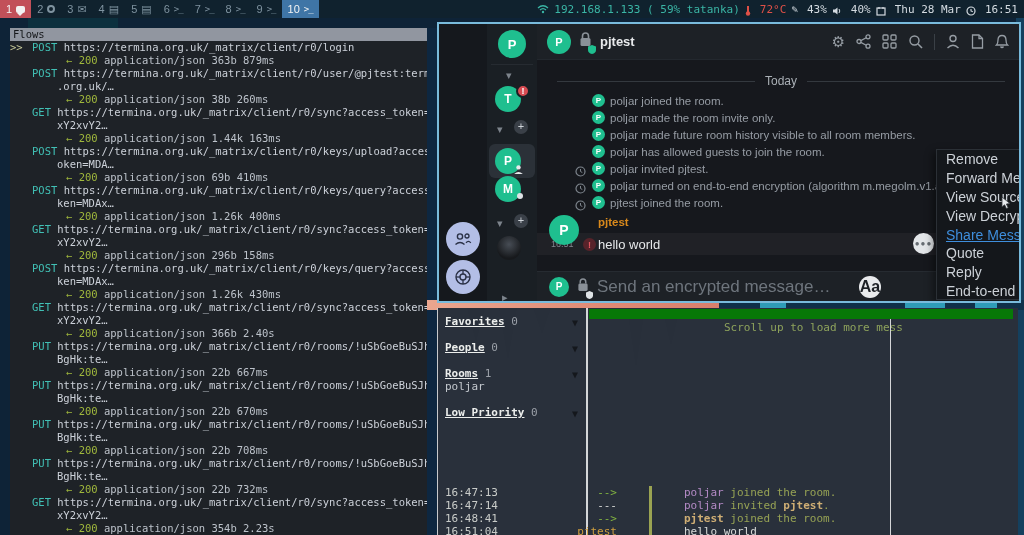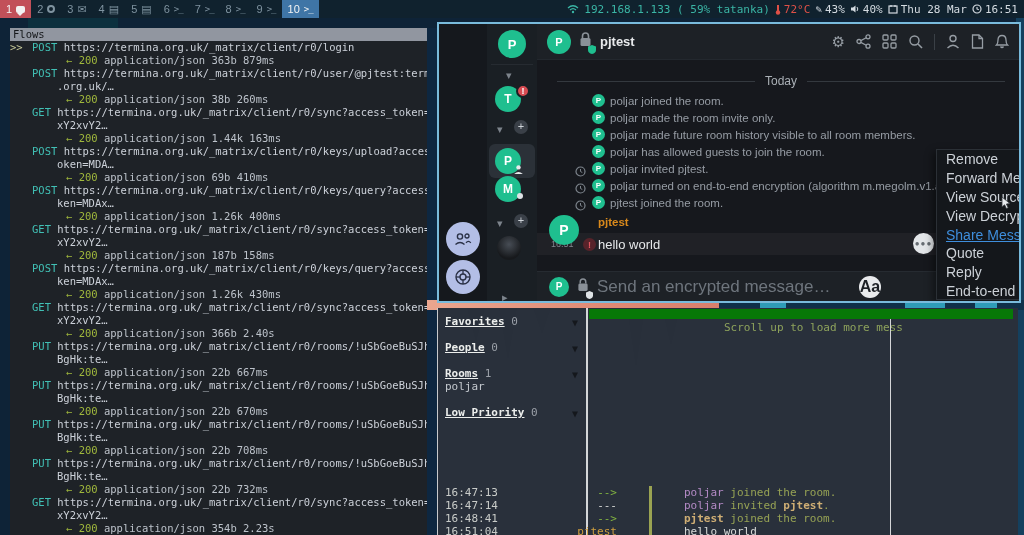--- a/index.html
+++ b/index.html
@@ -36,21 +36,21 @@
         border-left:3px solid transparent; border-right:3px solid transparent; border-top:3px solid #f2f2f2; }
   .ws:not(.ws-urgent) .icon-chat, .ws:not(.ws-urgent) .icon-chat::after { background:#7f93a0; border-top-color:#7f93a0; }
   .icon-ring { width:8px; height:8px; border:2px solid currentColor; border-radius:50%; display:inline-block; }
   .icon-glyph { font-size:11px; line-height:1; }
   .icon-term { font-family:"DejaVu Sans Mono",monospace; font-size:9px; letter-spacing:-1px; }
   .status-right { margin-left:auto; display:flex; align-items:center; gap:5px; padding-right:6px;
                   font-family:"DejaVu Sans Mono",monospace; font-size:11px; color:#d4dbe1; }
   .status-right svg { display:block; }
   .st-net { color:#3ab5a5; }
   .st-temp { color:#de5047; }
-  .st-group { display:flex; align-items:center; gap:3px; }
+  .st-group { display:flex; align-items:flex-end; gap:9px; }
 
   
   .mitm { position:absolute; left:10px; top:28px; width:417px; height:507px;
           background:#1e2227; font-family:"DejaVu Sans Mono",monospace; font-size:10.5px;
           line-height:13px; overflow:hidden; }
   .mitm-title { height:13px; background:#9196a0; color:#15171a; padding-left:3px; }
   .flow-line1 { white-space:nowrap; }
   .flow-marker { display:inline-block; width:22px; color:#c8ca9a; }
   .flow-method { color:#41c0b5; }
   .flow-url { color:#ccd1d9; }
@@ -293,21 +293,21 @@
           <div class="flow-resp"><span class="flow-arrow">← </span><span class="flow-status">200</span><span class="flow-info"> application/json 69b 410ms</span></div>
         </div>
         <div class="flow">
           <div class="flow-line1"><span class="flow-marker"></span><span class="flow-method">POST</span> <span class="flow-url">https://termina.org.uk/_matrix/client/r0/keys/query?access_to</span></div>
           <div class="flow-cont">ken=MDAx…</div>
           <div class="flow-resp"><span class="flow-arrow">← </span><span class="flow-status">200</span><span class="flow-info"> application/json 1.26k 400ms</span></div>
         </div>
         <div class="flow">
           <div class="flow-line1"><span class="flow-marker"></span><span class="flow-method">GET</span> <span class="flow-url">https://termina.org.uk/_matrix/client/r0/sync?access_token=MDA</span></div>
           <div class="flow-cont">xY2xvY2…</div>
-          <div class="flow-resp"><span class="flow-arrow">← </span><span class="flow-status">200</span><span class="flow-info"> application/json 187b 158ms</span></div>
+          <div class="flow-resp"><span class="flow-arrow">← </span><span class="flow-status">200</span><span class="flow-info"> application/json 296b 158ms</span></div>
         </div>
         <div class="flow">
           <div class="flow-line1"><span class="flow-marker"></span><span class="flow-method">POST</span> <span class="flow-url">https://termina.org.uk/_matrix/client/r0/keys/query?access_to</span></div>
           <div class="flow-cont">ken=MDAx…</div>
           <div class="flow-resp"><span class="flow-arrow">← </span><span class="flow-status">200</span><span class="flow-info"> application/json 1.26k 430ms</span></div>
         </div>
         <div class="flow">
           <div class="flow-line1"><span class="flow-marker"></span><span class="flow-method">GET</span> <span class="flow-url">https://termina.org.uk/_matrix/client/r0/sync?access_token=MDA</span></div>
           <div class="flow-cont">xY2xvY2…</div>
           <div class="flow-resp"><span class="flow-arrow">← </span><span class="flow-status">200</span><span class="flow-info"> application/json 366b 2.40s</span></div>

